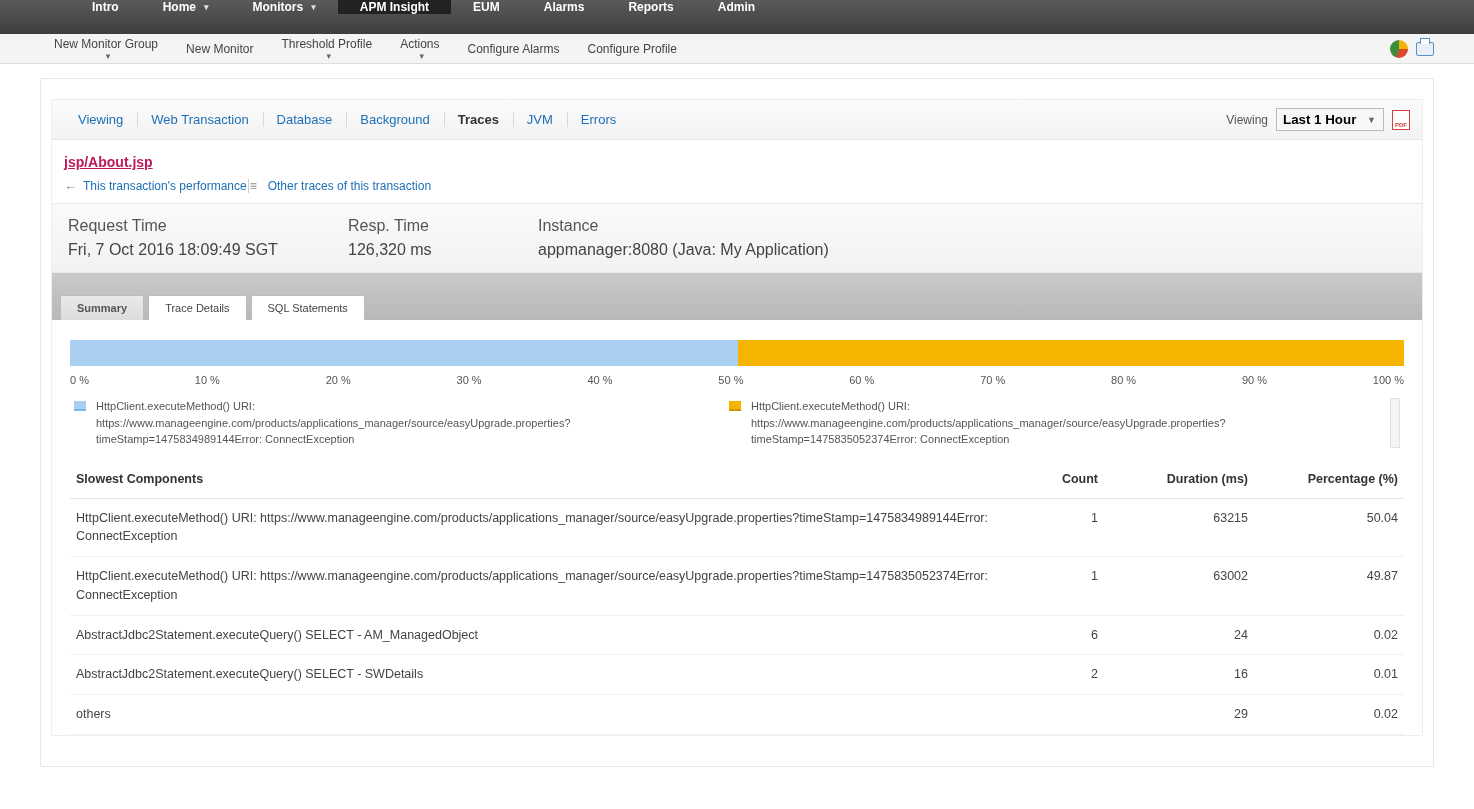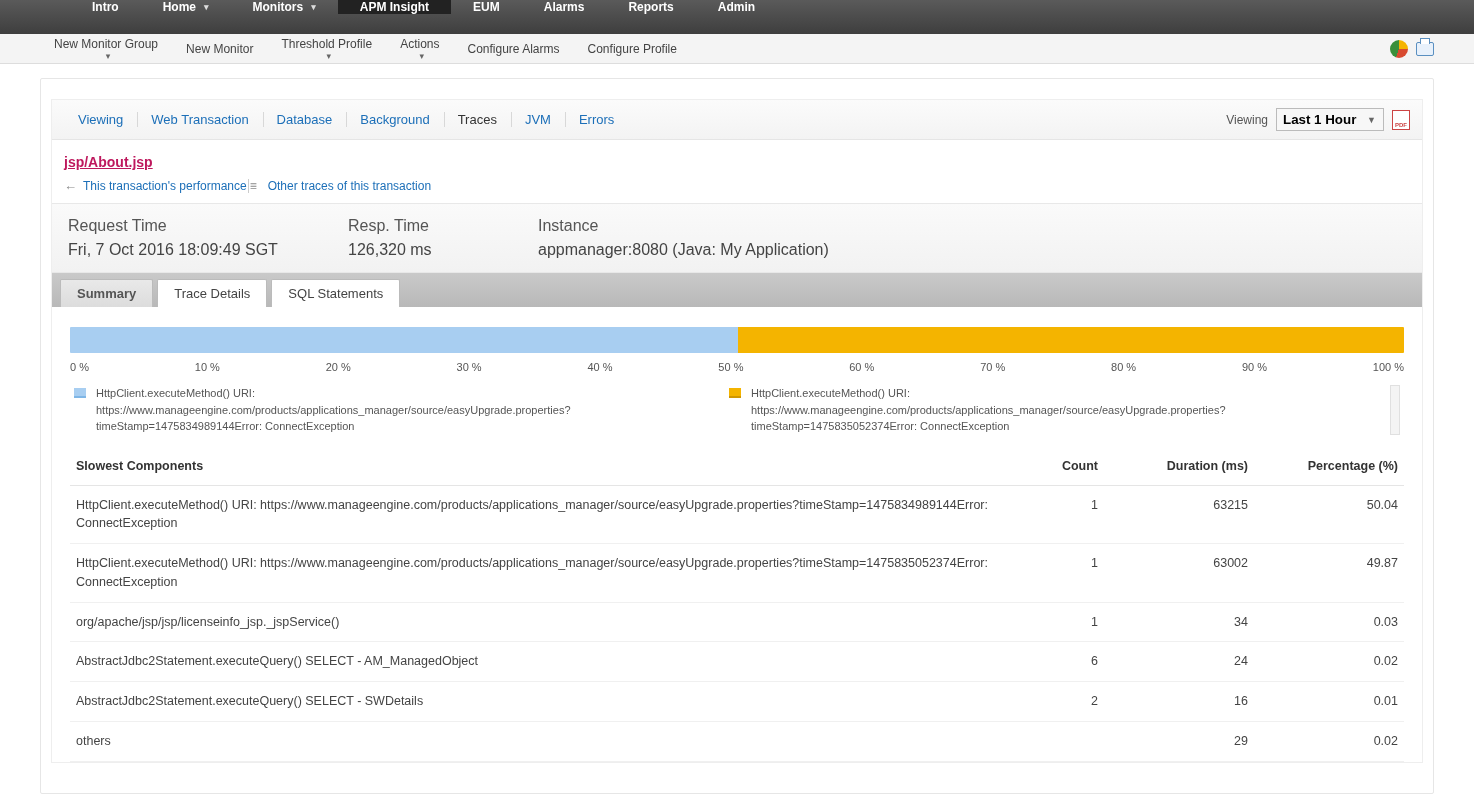--- a/index.html
+++ b/index.html
@@ -29,42 +29,42 @@
 .crumbs a { color:#333; text-decoration:underline; }
 .crumbs .sep { color:#888; padding:0 6px; font-weight:normal; }
 .legend { font-size:12px; color:#555; }
 .legend b { color:#333; }
 
 
 .tabs-wrap { margin-top:6px; border:1px solid #eee; }
 .tabs-header { background:linear-gradient(#fbfbfb,#f3f3f3); border-bottom:1px solid #e5e5e5; display:flex; align-items:center; justify-content:space-between; padding:6px 12px; }
 .tabs { display:flex; align-items:center; }
 .tab { color:#1c6fb8; padding:6px 14px; font-size:13px; cursor:pointer; position:relative; }
-.tab.active { color:#333; font-weight:normal;text-align:right; }
+.tab.active { color:#333; font-weight:bold;text-align:right; }
 .tab + .tab::before { content:""; position:absolute; left:0; top:6px; bottom:6px; width:1px; background:#d8d8d8; }
 .viewing { display:flex; align-items:center; gap:8px; color:#555; font-size:12px; }
 .viewing select { font-weight:bold; padding:3px 26px 3px 6px; border:1px solid #bbb; background:#f7f7f7; appearance:none; -webkit-appearance:none; }
 .select-wrap { position:relative; }
 .select-wrap::after { content:"▼"; position:absolute; right:8px; top:50%; transform:translateY(-50%); font-size:9px; color:#666; pointer-events:none; }
 .pdf-icon { width:18px; height:20px; border:1px solid #c44; background:#fff; position:relative; }
 .pdf-icon::after { content:"PDF"; position:absolute; bottom:1px; left:0; right:0; font-size:6px; text-align:center; color:#c44; font-weight:bold; }
 
 .trace-title { padding:14px 12px 8px 12px; font-weight:bold; color:#be185d; font-size:14px;text-decoration:underline; }
 .trace-links { padding:0 12px 10px 12px; display:flex; align-items:center; gap:1px; color:#888; font-size:12px; }
 .trace-links a { color:#1c6fb8; text-decoration:none; }
 .trace-links .divider { width:1px; height:14px; background:#ccc; }
 .arrow-left { font-size:13px; color:#888; margin-right:6px; }
 .list-icon { display:inline-block; width:12px; margin-right:6px; color:#888; letter-spacing:-2px; }
 
 .info-box { background:linear-gradient(#fafafa,#f2f2f2); border-top:1px solid #e8e8e8; border-bottom:1px solid #e8e8e8; padding:10px 16px; display:flex; }
 .info-box .col { flex:1; font-size:16px; color:#444; line-height:1.5; }
 .info-box .col .lbl { color:#555; }
 
 .subtabs-row { background:linear-gradient(#c9c9c9,#b8b8b8); padding:6px 8px 0 8px; display:flex; gap:4px; }
-.subtab { background:#fff; border:1px solid #bbb; border-bottom:none; padding:6px 16px; font-size:13px; color:#444; cursor:pointer; border-radius:2px 2px 0 0; }
+.subtab { background:#fff; border:1px solid #bbb; border-bottom:none; padding:6px 16px; font-size:11px; color:#444; cursor:pointer; border-radius:2px 2px 0 0;margin-top:16px; }
 .subtab.active { background:linear-gradient(#e9e9e9,#dcdcdc); font-weight:bold; color:#555; }
 
 .chart-area { padding:20px 18px 6px 18px; }
 .bar-track { height:26px; width:100%; display:flex; border-radius:1px; overflow:hidden; }
 .seg { height:100%; }
 .seg.blue { background:#a8cef1; }
 .seg.amber { background:#f4b400; }
 .ticks { display:flex; justify-content:space-between; color:#555; font-size:11px; margin-top:8px; }
 .ticks span { white-space:nowrap; }
 
@@ -248,26 +248,20 @@
               <td class="num">63215</td>
               <td class="num">50.04</td>
             </tr>
             <tr>
               <td class="comp">HttpClient.executeMethod() URI: https://www.manageengine.com/products/applications_manager/source/easyUpgrade.properties?timeStamp=1475835052374Error: ConnectException</td>
               <td class="num">1</td>
               <td class="num">63002</td>
               <td class="num">49.87</td>
             </tr>
             <tr>
-              <td class="comp">org/apache/jsp/jsp/licenseinfo_jsp._jspService()</td>
-              <td class="num">1</td>
-              <td class="num">34</td>
-              <td class="num">0.03</td>
-            </tr>
-            <tr>
               <td class="comp">AbstractJdbc2Statement.executeQuery() SELECT - AM_ManagedObject</td>
               <td class="num">6</td>
               <td class="num">24</td>
               <td class="num">0.02</td>
             </tr>
             <tr>
               <td class="comp">AbstractJdbc2Statement.executeQuery() SELECT - SWDetails</td>
               <td class="num">2</td>
               <td class="num">16</td>
               <td class="num">0.01</td>

